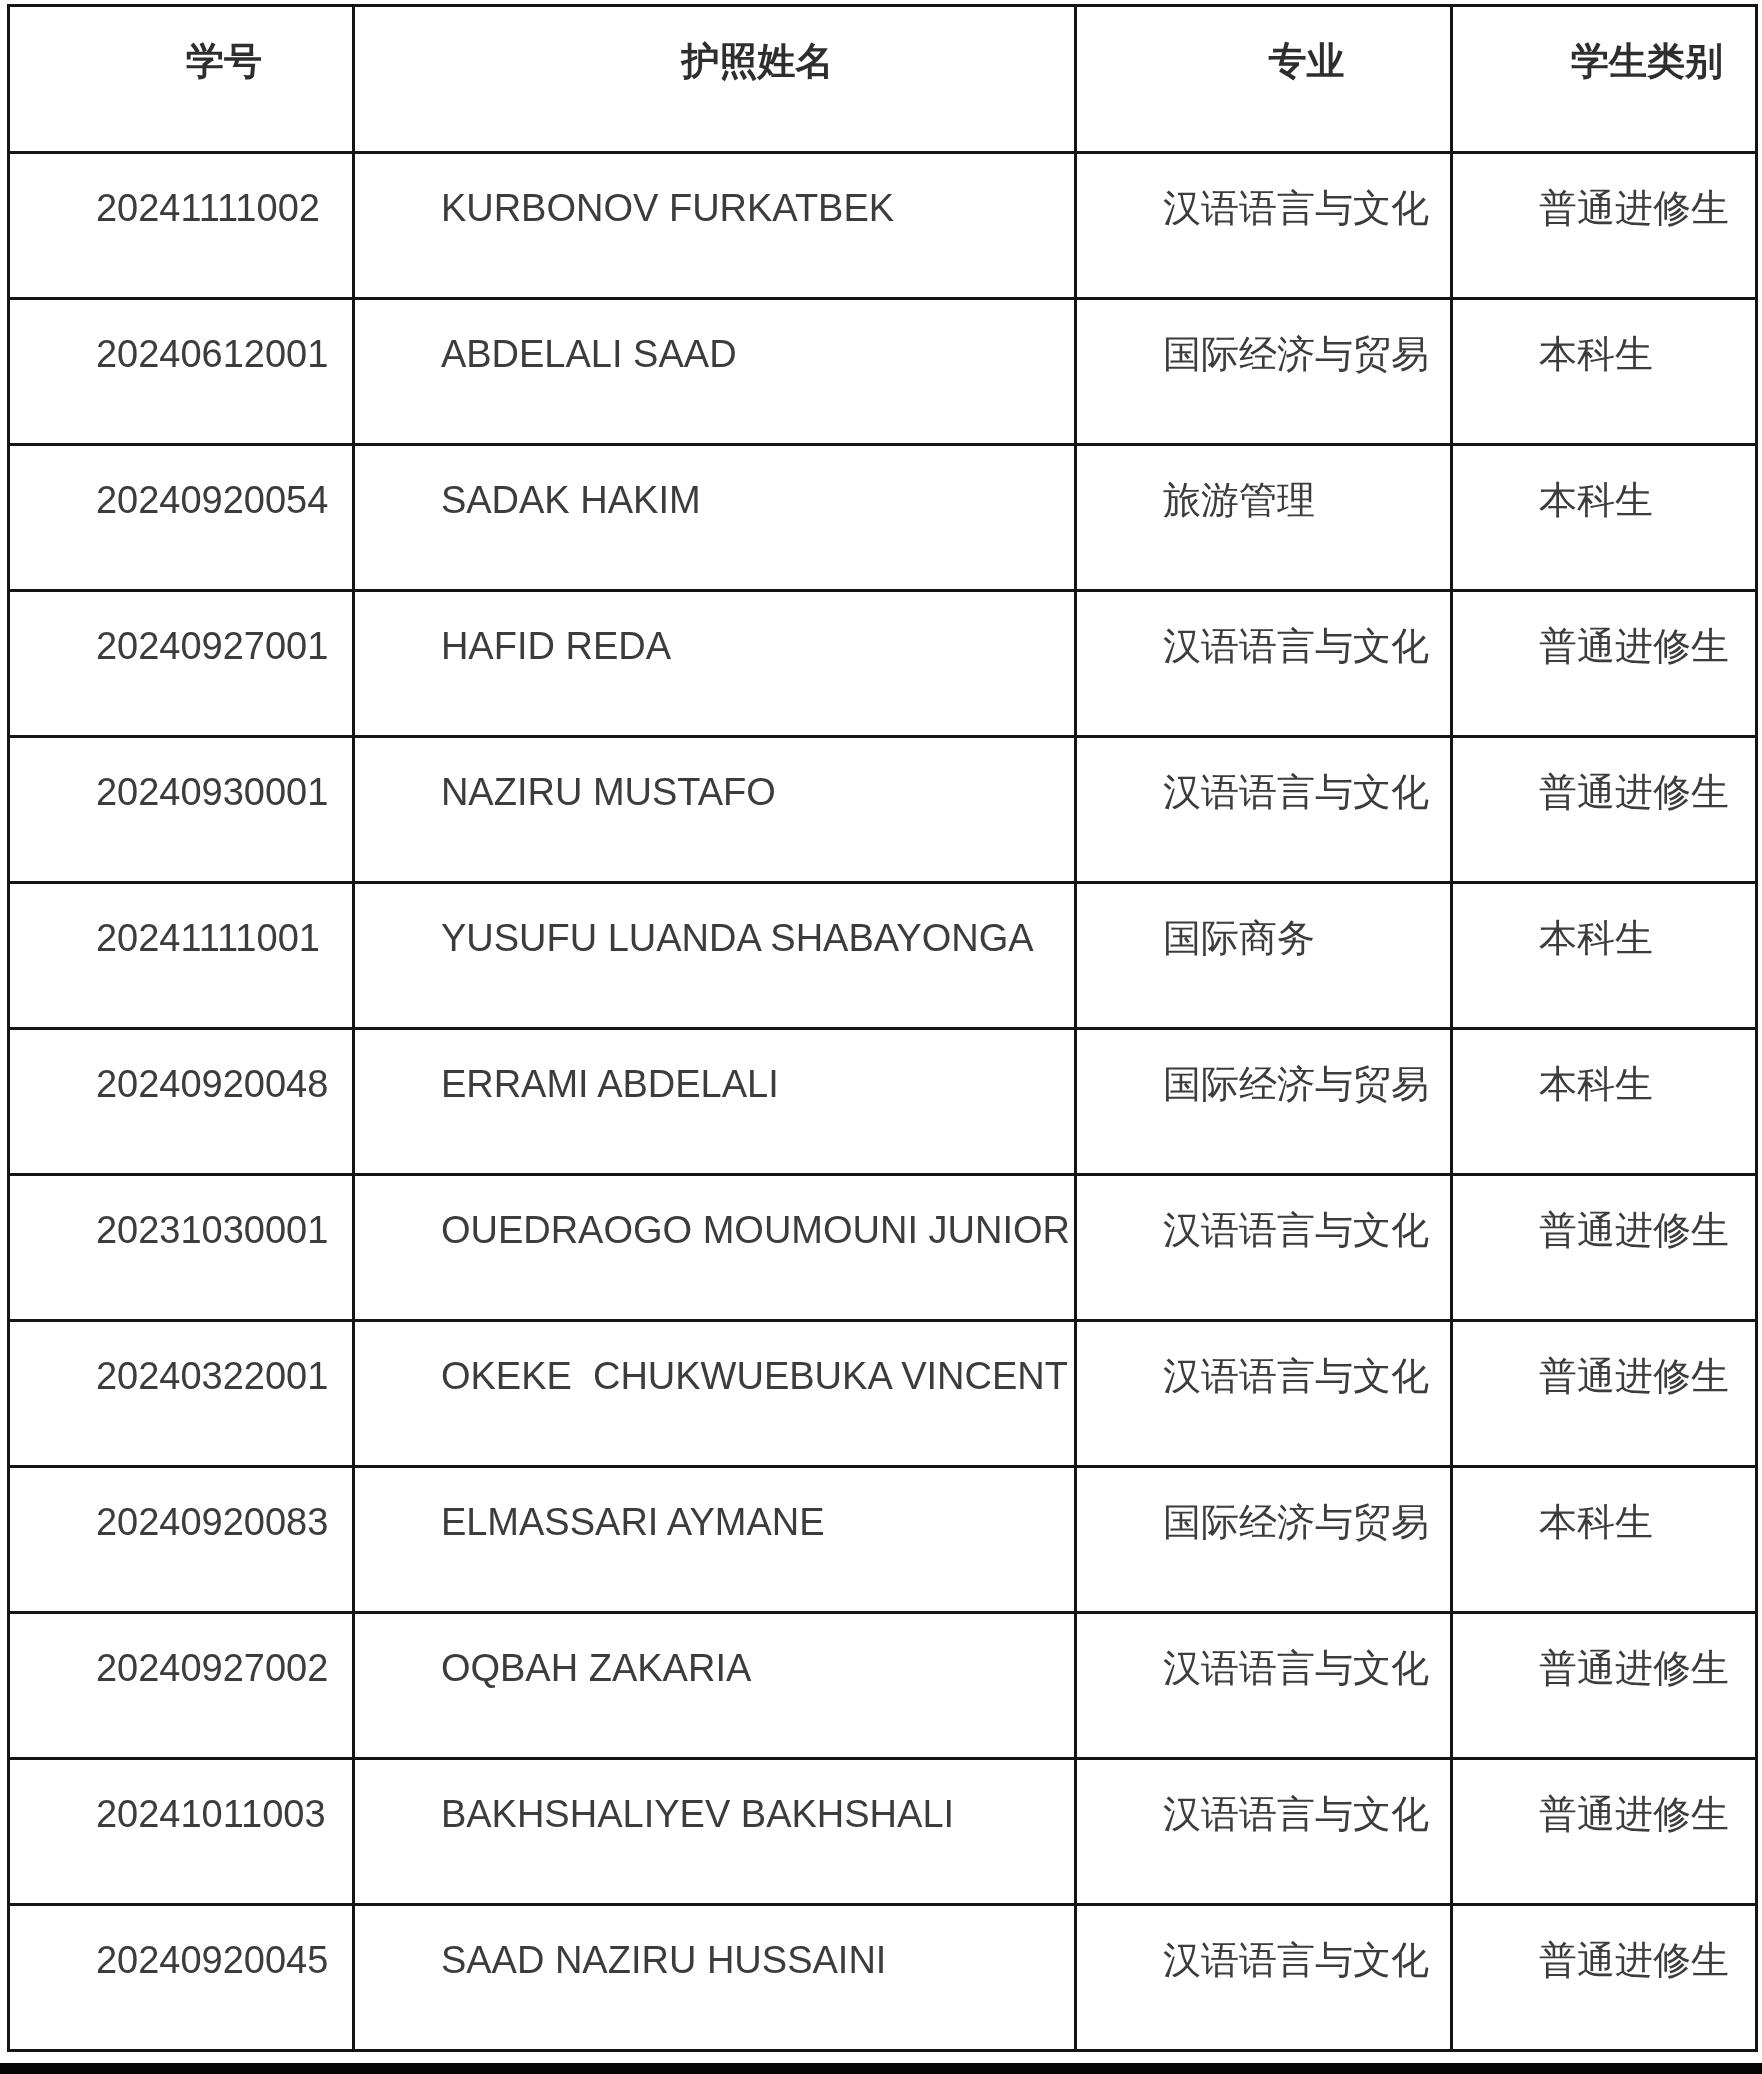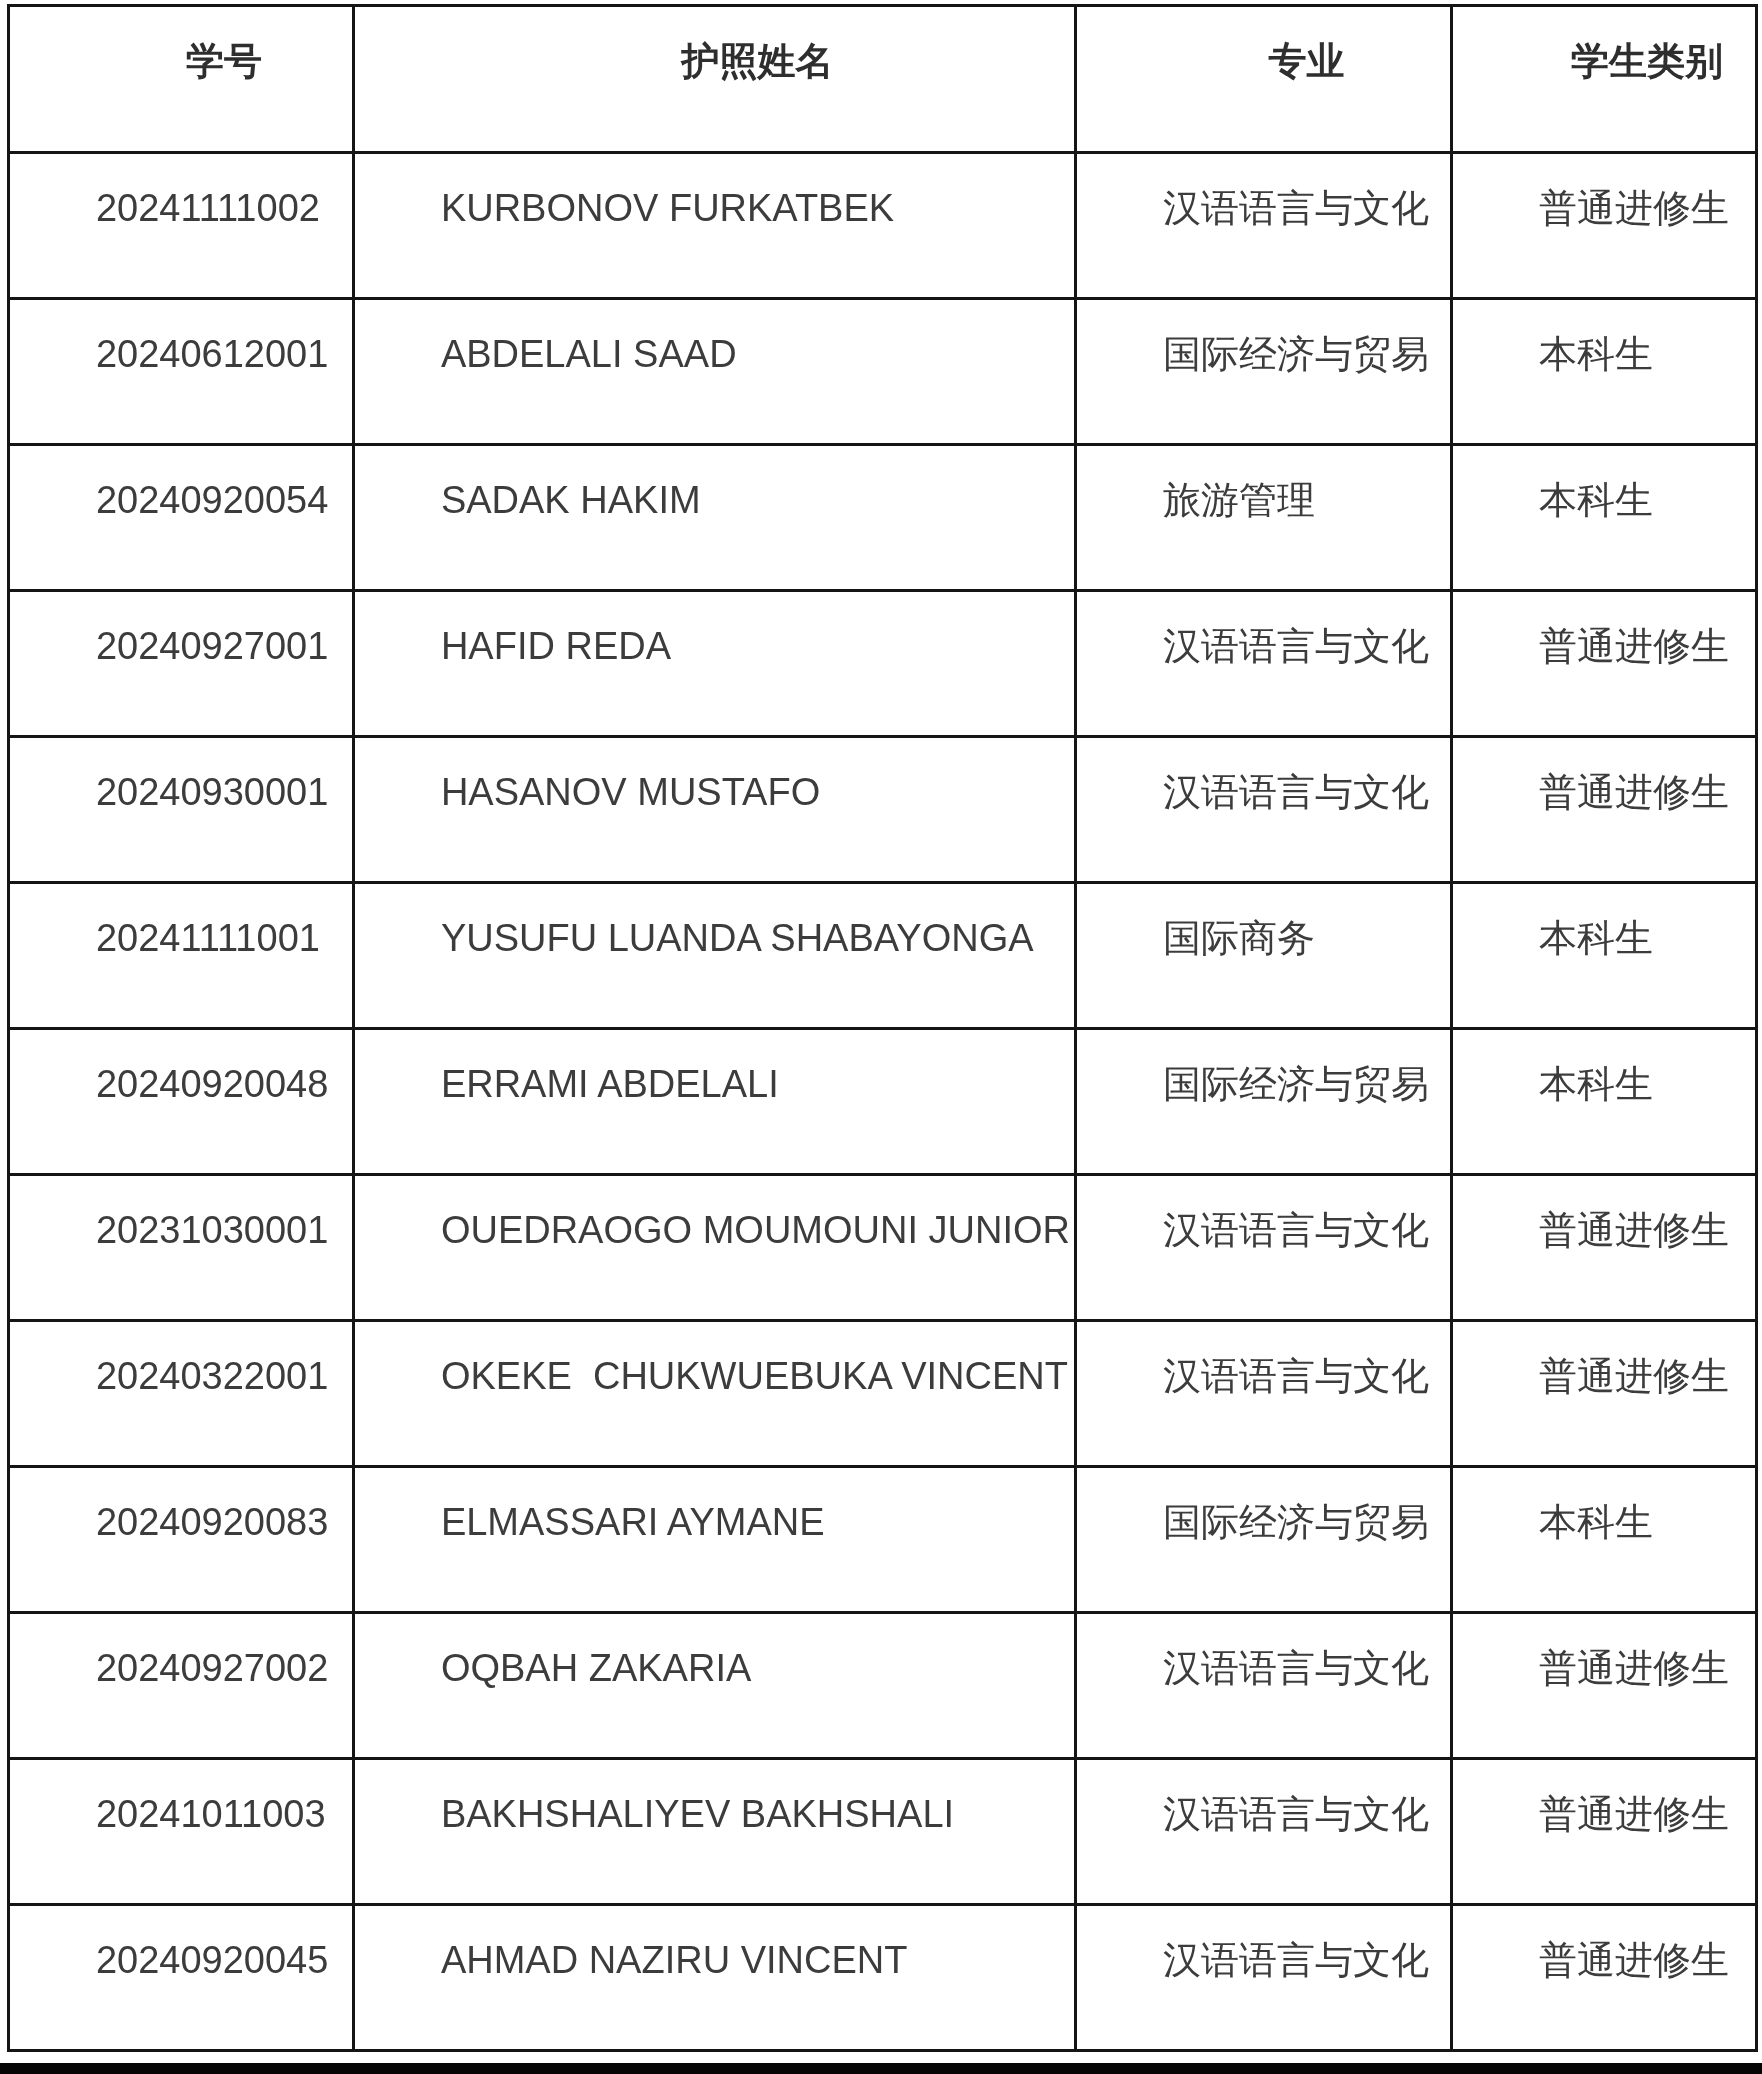--- a/index.html
+++ b/index.html
@@ -86,21 +86,21 @@
         <td>本科生</td>
       </tr>
       <tr>
         <td>20240927001</td>
         <td>HAFID REDA</td>
         <td>汉语语言与文化</td>
         <td>普通进修生</td>
       </tr>
       <tr>
         <td>20240930001</td>
-        <td>HASANOV MUSTAFO</td>
+        <td>NAZIRU MUSTAFO</td>
         <td>汉语语言与文化</td>
         <td>普通进修生</td>
       </tr>
       <tr>
         <td>20241111001</td>
         <td>YUSUFU LUANDA SHABAYONGA</td>
         <td>国际商务</td>
         <td>本科生</td>
       </tr>
       <tr>
@@ -134,21 +134,21 @@
         <td>普通进修生</td>
       </tr>
       <tr>
         <td>20241011003</td>
         <td>BAKHSHALIYEV BAKHSHALI</td>
         <td>汉语语言与文化</td>
         <td>普通进修生</td>
       </tr>
       <tr>
         <td>20240920045</td>
-        <td>AHMAD NAZIRU VINCENT</td>
+        <td>SAAD NAZIRU HUSSAINI</td>
         <td>汉语语言与文化</td>
         <td>普通进修生</td>
       </tr>
     </tbody>
 </table>
 
 <div class="bottom-bar"></div>
 
 
 </body></html>

